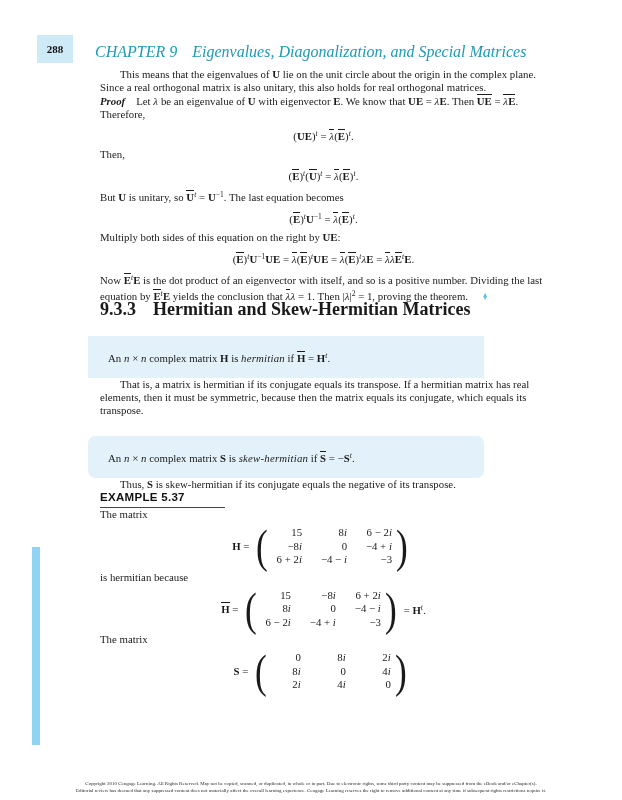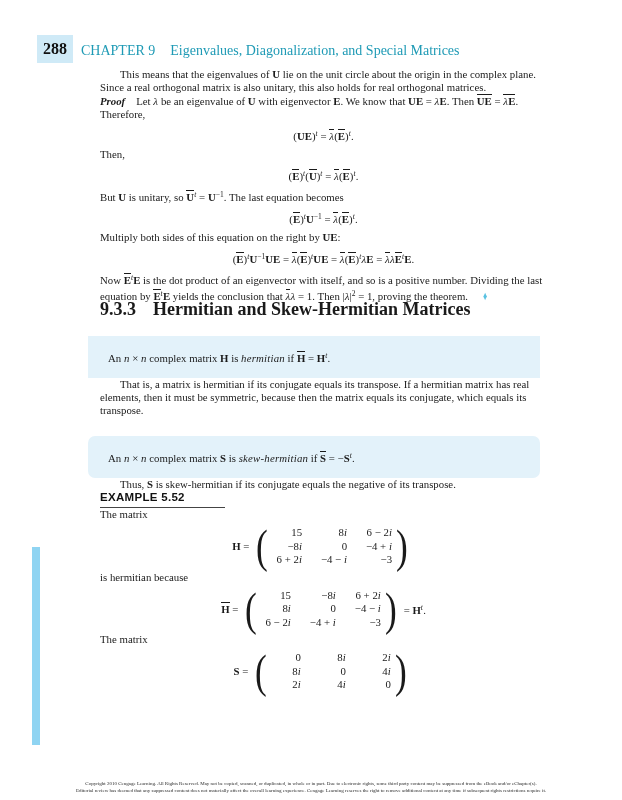--- a/index.html
+++ b/index.html
@@ -1,38 +1,38 @@
 <!DOCTYPE html>
 <html><head>
 <meta charset="utf-8">
 <style>
   html,body{margin:0;padding:0;background:#ffffff;}
   .page{position:relative;width:622px;height:800px;background:#ffffff;overflow:hidden;
         font-family:"Liberation Serif",serif;color:#1a1a1a;}
   
   .pagenum-box{position:absolute;left:37px;top:35px;width:36px;height:28px;background:#cfeaf7;
-        display:flex;align-items:center;justify-content:center;font-weight:bold;font-size:16px;color:#111;}
-  .chapter-line{position:absolute;left:81px;top:43px;font-size:14px;color:#1e9ab5;white-space:nowrap;}
+        display:flex;align-items:center;justify-content:center;font-weight:bold;font-size:11px;color:#111;}
+  .chapter-line{position:absolute;left:95px;top:43px;font-style:italic;font-size:16px;color:#1e9ab5;white-space:nowrap;}
   .chapter-line .chnum{margin-right:15px;}
   
   .content{position:absolute;left:100px;top:68px;width:447px;font-size:10.8px;line-height:13px;}
   .content p{margin:0;}
   .indent{text-indent:20px;}
   .mt8{margin-top:8px;}
   .mt17{margin-top:17px;} .mt20{margin-top:20px;} .mt19{margin-top:19px;border-radius:7px;}
   .mt22{margin-top:22px;} .mt24{margin-top:24px;} .mt9{margin-top:9px;} .mt4{margin-top:4px;}
   .proof-label{font-weight:bold;font-style:italic;margin-right:11px;}
   .eq{text-align:center;margin:6px 0 5px 0;}
   .ov{display:inline-block;border-top:1px solid currentColor;line-height:1.12;}
   sup{font-size:7.5px;vertical-align:4px;letter-spacing:0;}
   i{letter-spacing:0.2px;}
   .qed{color:#5ac2e2;margin-left:14px;display:inline-block;transform:scaleX(0.7);font-size:12px;}
   .sec-head{font-size:18px;font-weight:bold;}
   .sec-head .secnum{margin-right:17px;}
-  .defbox{background:#e3f2fa;margin-left:-12px;width:452px;box-sizing:border-box;
+  .defbox{background:#e3f2fa;margin-left:-12px;width:396px;box-sizing:border-box;
           padding:13px 10px 13px 20px;}
   .example-head{font-family:"Liberation Sans",sans-serif;font-weight:bold;font-size:11.5px;
           margin-left:-31px;letter-spacing:0.3px;color:#111;}
   .example-head .inner{display:inline-block;border-bottom:1px solid #444;padding:0 40px 3px 0;}
   
   .matrix-eq{display:flex;justify-content:center;align-items:center;margin:5px 0 4px 0;}
   .mlhs{margin-right:5px;white-space:nowrap;}
   .mrhs{margin-left:5px;white-space:nowrap;}
   .mparen{font-size:47px;line-height:40px;font-weight:400;display:inline-block;
           transform:scaleX(0.75);color:#1a1a1a;font-family:"Liberation Serif",serif;}
@@ -90,21 +90,21 @@
 
     <p class="indent mt20">That is, a matrix is hermitian if its conjugate equals its transpose. If a hermitian matrix has real elements, then it must be symmetric, because then the matrix equals its conjugate, which equals its transpose.</p>
 
     <div class="defbox mt19">
       <span>An <i>n</i> × <i>n</i> complex matrix <b>S</b> is <i>skew-hermitian</i> if <span class="ov"><b>S</b></span> = −<b>S</b><sup><i>t</i></sup>.</span>
     </div>
 
     <p class="indent mt22">Thus, <b>S</b> is skew-hermitian if its conjugate equals the negative of its transpose.</p>
 
     <p class="example-head mt24">
-      <span class="inner">EXAMPLE 5.52</span>
+      <span class="inner">EXAMPLE 5.37</span>
     </p>
 
     <p class="mt9">The matrix</p>
 
     <div class="matrix-eq">
       <span class="mlhs"><b>H</b> =</span>
       <span class="mparen">(</span>
       <span class="mgrid">
           <span class="cell">15</span>
           <span class="cell">8<i>i</i></span>

